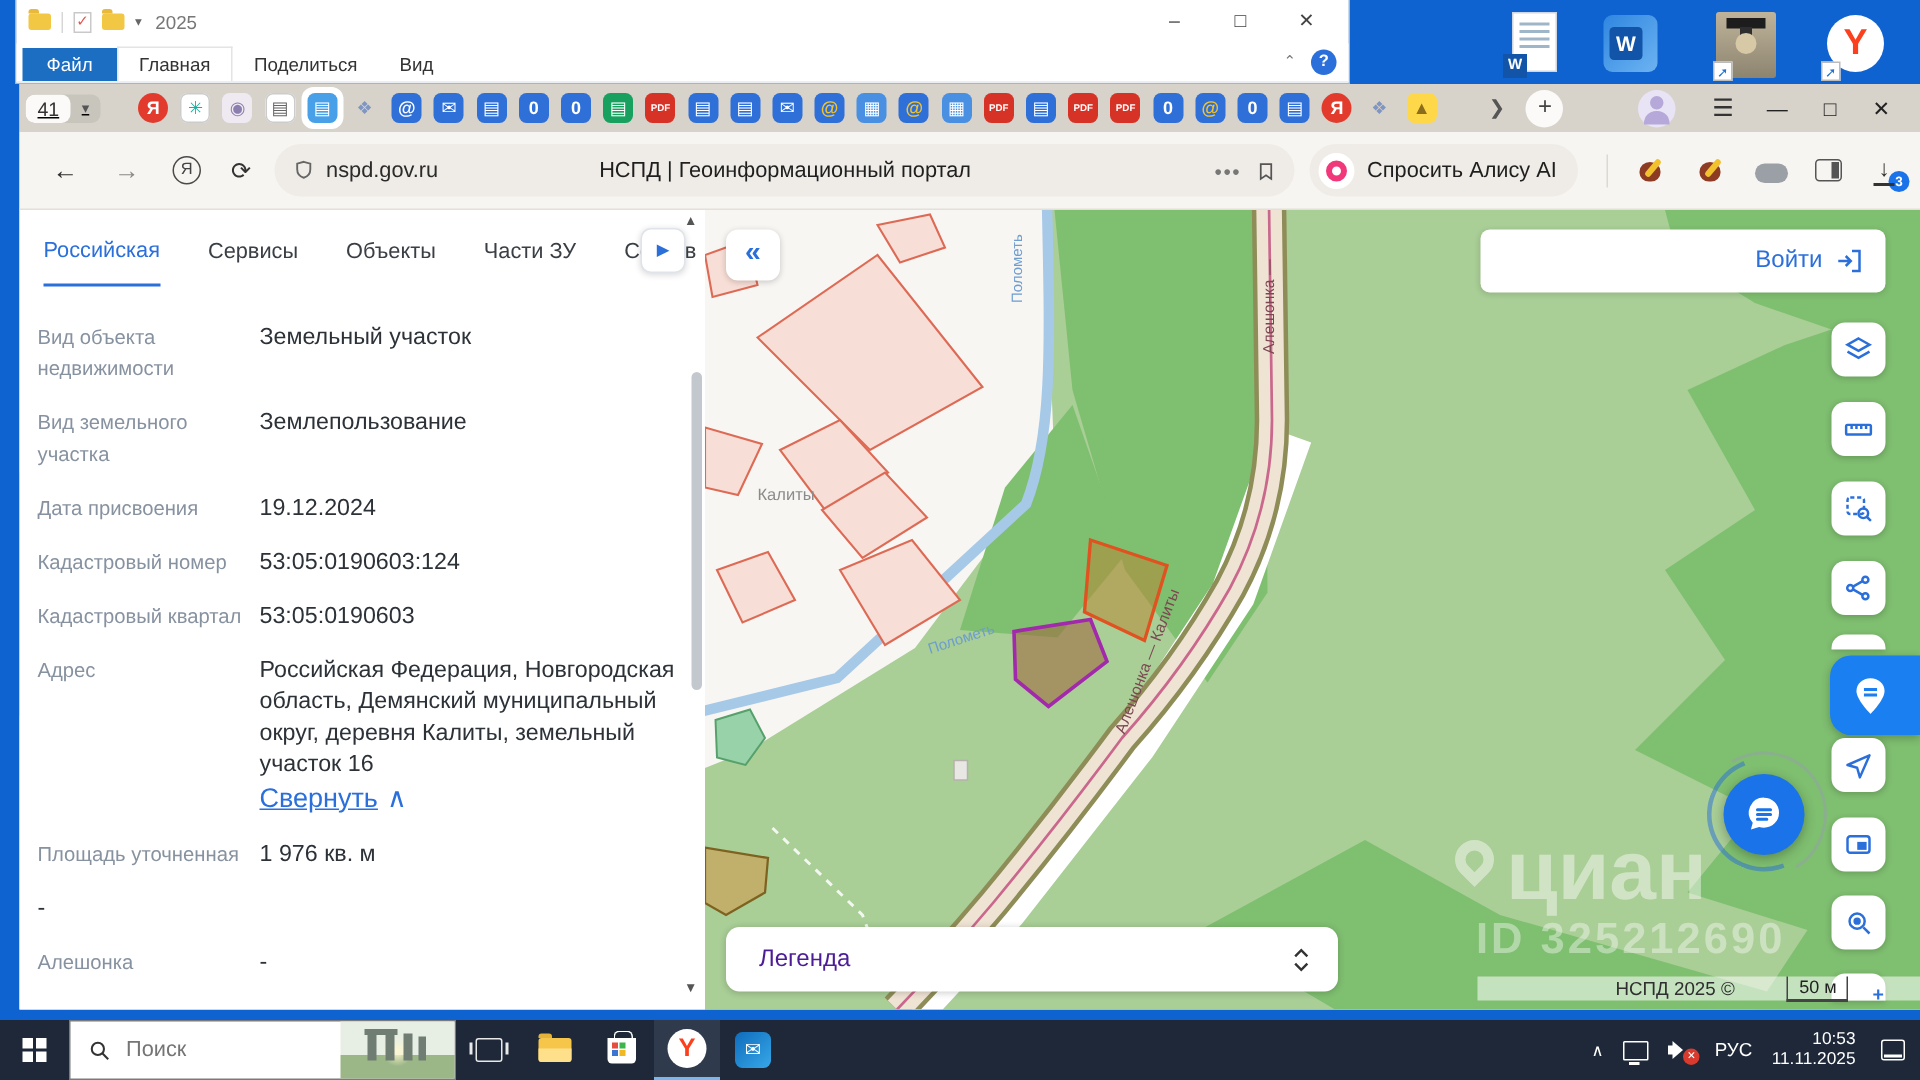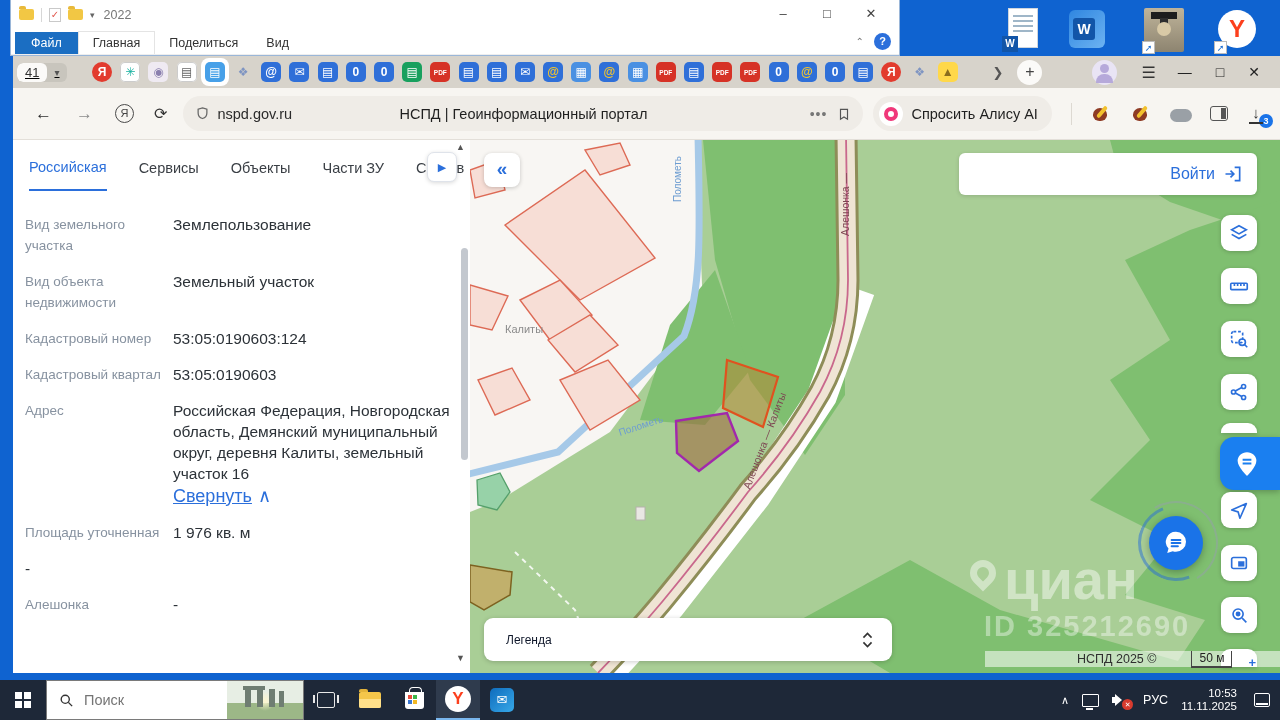--- a/index.html
+++ b/index.html
@@ -103,35 +103,35 @@
   .frow { display:flex; margin-bottom:15px; }
   .flabel { flex:none; width:148px; font-size:13.5px; line-height:21px; color:#8792a0; padding-right:10px; }
   .fvalue { flex:1; font-size:15.5px; line-height:21px; color:#2c3238; }
   .flink { display:inline-block; margin-top:2px; font-size:18px; color:#2b6fdb; text-decoration:underline; }
   .flink b { text-decoration:none; display:inline-block; margin-left:6px; font-weight:normal; }
 
   
   .map { position:absolute; left:457px; top:0; right:0; height:533px; overflow:hidden; background:#a9ce96; }
   .map svg.base { position:absolute; left:0; top:0; z-index:1; }
   .collapse-btn { position:absolute; left:14px; top:13px; width:36px; height:34px; background:#fff; border-radius:8px; box-shadow:0 1px 4px rgba(0,0,0,.2); color:#2b6fdb; font-size:19px; font-weight:bold; text-align:center; line-height:32px; z-index:5; }
-  .login-bar { position:absolute; right:23px; top:13px; width:298px; height:42px; background:#fff; border-radius:6px; box-shadow:0 1px 4px rgba(0,0,0,.15); display:flex; align-items:center; justify-content:flex-end; padding-right:14px; gap:8px; z-index:5; }
+  .login-bar { position:absolute; right:23px; top:13px; width:270px; height:42px; background:#fff; border-radius:6px; box-shadow:0 1px 4px rgba(0,0,0,.15); display:flex; align-items:center; justify-content:flex-end; padding-right:14px; gap:8px; z-index:5; }
   .login-label { font-size:16px; color:#2b6fdb; }
   .tools { position:absolute; right:0; top:0; bottom:0; width:90px; z-index:4; }
   .tbtn { position:absolute; right:23px; width:36px; height:36px; background:#fff; border-radius:9px; box-shadow:0 1px 4px rgba(0,0,0,.2); display:flex; align-items:center; justify-content:center; }
   .tbtn svg { width:22px; height:22px; }
   .tbtn.sliver { height:10px; border-radius:9px 9px 0 0; }
   .tbtn.partial { height:18px; border-radius:9px 9px 0 0; }
   .tbtn.bluetab { right:0; width:60px; height:53px; background:#1a7ff0; border-radius:14px 0 0 14px; box-shadow:0 2px 6px rgba(0,0,0,.25); justify-content:flex-start; padding-left:12px; }
   .tbtn.bluetab svg { width:30px; height:30px; }
   .fab { position:absolute; left:679px; top:376px; width:54px; height:54px; background:#1a73e8; border-radius:50%; display:flex; align-items:center; justify-content:center; z-index:6; box-shadow:0 2px 8px rgba(0,0,0,.3); }
   .fab svg { width:30px; height:30px; }
   .fab-ring { position:absolute; left:668px; top:365px; width:76px; height:76px; border-radius:50%; border:3px solid rgba(40,110,215,.5); border-top-color:transparent; border-right-color:transparent; transform:rotate(24deg); z-index:5; }
   .fab-ring2 { position:absolute; left:664px; top:361px; width:84px; height:84px; border-radius:50%; border:2.5px solid rgba(150,160,170,.5); border-bottom-color:transparent; border-left-color:transparent; transform:rotate(14deg); z-index:5; }
   .legend { position:absolute; left:14px; top:478px; width:408px; height:43px; background:#fff; border-radius:9px; box-shadow:0 1px 5px rgba(0,0,0,.2); display:flex; align-items:center; padding:0 18px 0 22px; z-index:6; }
-  .legend-label { font-size:12px; color:#0f172a; }
+  .legend-label { font-size:16px; color:#4c1d95; }
   .legend svg { margin-left:auto; width:13px; height:20px; }
   .watermark { position:absolute; left:500px; top:412px; z-index:2; pointer-events:none; }
   .wm-brand { display:flex; align-items:center; gap:8px; font-size:56px; font-weight:bold; color:rgba(255,255,255,.45); line-height:1; }
   .wm-pin { width:26px; height:26px; border:7px solid rgba(255,255,255,.45); border-radius:50% 50% 50% 0; transform:rotate(-45deg); margin-top:-14px; }
   .wm-id { margin-top:2px; margin-left:14px; font-size:29px; font-weight:bold; color:rgba(255,255,255,.4); letter-spacing:2px; }
   .attrib { position:absolute; right:0; bottom:6px; left:515px; height:16px; background:rgba(255,255,255,.55); display:flex; align-items:center; z-index:5; font-size:12.5px; color:#2f2f2f; }
   .attrib .a-text { margin-left:92px; }
   .scalebox { margin-left:auto; margin-right:24px; display:flex; align-items:flex-end; gap:16px; }
   .scalebar { border-left:1.5px solid #444; border-right:1.5px solid #444; border-bottom:2px solid #444; padding:0 7px 1px; font-size:12px; color:#222; }
   .crossh { color:#2b6fdb; font-size:13px; font-weight:bold; line-height:10px; }
@@ -181,21 +181,21 @@
 
   <div class="explorer">
     <div class="exp-titlebar">
       <div class="qat">
         <span class="qat-folder"></span>
         <span class="qat-sep"></span>
         <span class="qat-check">✓</span>
         <span class="qat-folder"></span>
         <span class="qat-drop">▾</span>
       </div>
-      <span class="exp-title">2022</span>
+      <span class="exp-title">2025</span>
       <div class="exp-winbtns">
         <span>–</span>
         <span>□</span>
         <span>✕</span>
       </div>
     </div>
     <div class="ribbon">
       <div id="ribbon-tabs" style="display:flex;align-items:flex-end;">
           <div class="ribbon-tab file">Файл</div>
           <div class="ribbon-tab sel">Главная</div>
@@ -390,26 +390,30 @@
             <div class="panel-tab">Объекты</div>
             <div class="panel-tab">Части ЗУ</div>
             <div class="panel-tab">Состав</div>
           </div>
         <div class="tabs-more">▶</div>
         <span class="scroll-up">▲</span>
         <span class="scroll-dn">▼</span>
         <span class="vthumb"></span>
         <div class="fields" id="panel-fields">
             <div class="frow">
+              <div class="flabel">Вид объекта недвижимости</div>
+              <div class="fvalue">Земельный участок</div>
+            </div>
+            <div class="frow">
               <div class="flabel">Вид земельного участка</div>
               <div class="fvalue">Землепользование</div>
             </div>
             <div class="frow">
-              <div class="flabel">Вид объекта недвижимости</div>
-              <div class="fvalue">Земельный участок</div>
+              <div class="flabel">Дата присвоения</div>
+              <div class="fvalue">19.12.2024</div>
             </div>
             <div class="frow">
               <div class="flabel">Кадастровый номер</div>
               <div class="fvalue">53:05:0190603:124</div>
             </div>
             <div class="frow">
               <div class="flabel">Кадастровый квартал</div>
               <div class="fvalue">53:05:0190603</div>
             </div>
             <div class="frow">

